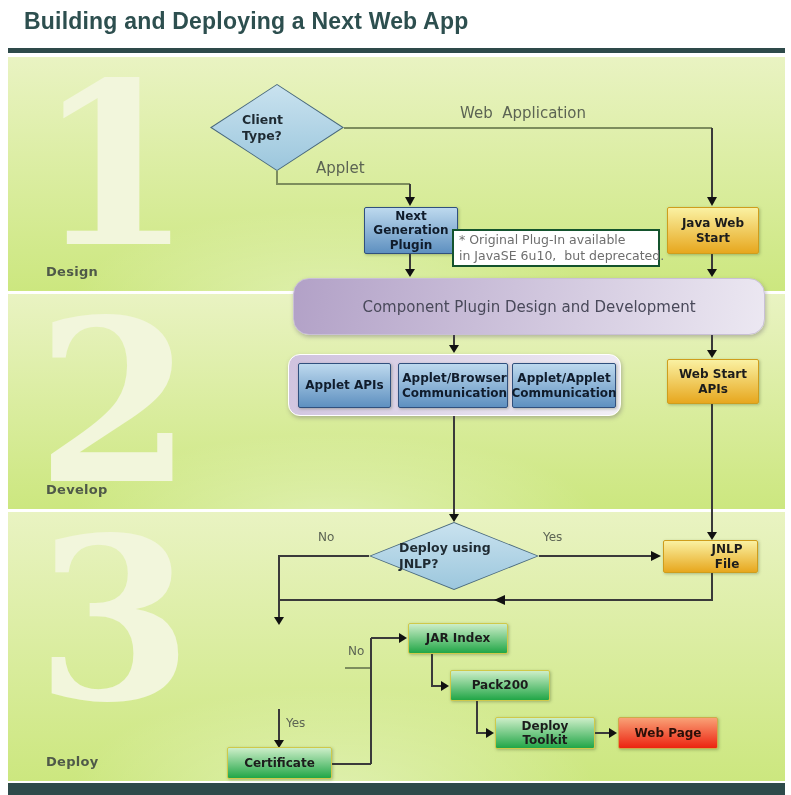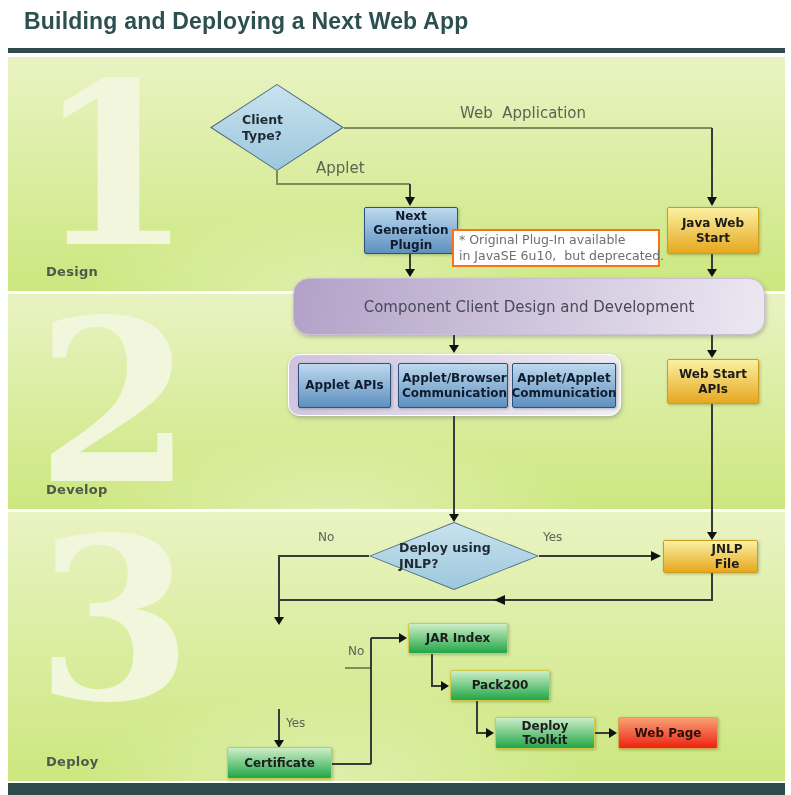--- a/index.html
+++ b/index.html
@@ -48,21 +48,21 @@
           border:1px solid #ffffff; box-shadow:1px 2px 4px rgba(80,70,100,0.35); }
 
   .diamond { position:absolute; z-index:4; }
   .d-border,.d-fill { position:absolute; clip-path:polygon(50% 0,100% 50%,50% 100%,0 50%); }
   .d-border { inset:0; background:#48687c; }
   .d-fill   { inset:1px 2px; background:linear-gradient(#c9e2ef,#9cc7dd); }
   .d-label  { position:absolute; inset:0; display:flex; align-items:center; justify-content:center;
               text-align:left; font-weight:bold; font-size:12.5px; line-height:1.25; color:#1e2a32; }
 
   .note { position:absolute; z-index:5; left:452px; top:229px; width:208px; height:38px;
-          background:#ffffff; border:2px solid #f97316; color:#6e6e6e; font-size:12.5px;
+          background:#ffffff; border:2px solid #14532d; color:#6e6e6e; font-size:12.5px;
           line-height:16px; padding:1px 5px; white-space:pre; }
 
   .elabel { position:absolute; z-index:4; color:#5c6454; font-size:15px; white-space:pre; }
   .yn { font-size:12px; }
 </style>
 </head>
 <body>
 
 <div id="stage">
 
@@ -140,21 +140,21 @@
     <div class="d-label" style="padding:0 30px;">Deploy using JNLP?</div>
   </div>
 
 
   <div class="node blue" style="left:364px; top:207px; width:94px; height:47px;">Next Generation Plugin</div>
 
   <div class="node gold" style="left:667px; top:207px; width:92px; height:47px;">Java Web Start</div>
 
   <div class="note"><span style="display:block;">* Original Plug-In available</span><span style="display:block;">in JavaSE 6u10,  but deprecated.</span></div>
 
-  <div class="component">Component Client Design and Development</div>
+  <div class="component">Component Plugin Design and Development</div>
 
   <div class="container"></div>
   <div class="node blue" style="left:298px; top:363px; width:93px; height:45px;">Applet APIs</div>
   <div class="node blue" style="left:398px; top:363px; width:110px; height:45px;padding-left:6px;">Applet/Browser Communication</div>
   <div class="node blue" style="left:512px; top:363px; width:104px; height:45px;">Applet/Applet Communication</div>
 
   <div class="node gold" style="left:667px; top:359px; width:92px; height:45px;">Web Start APIs</div>
 
   <div class="node gold" style="left:663px; top:540px; width:95px; height:33px;padding-left:36px;">JNLP File</div>
 

